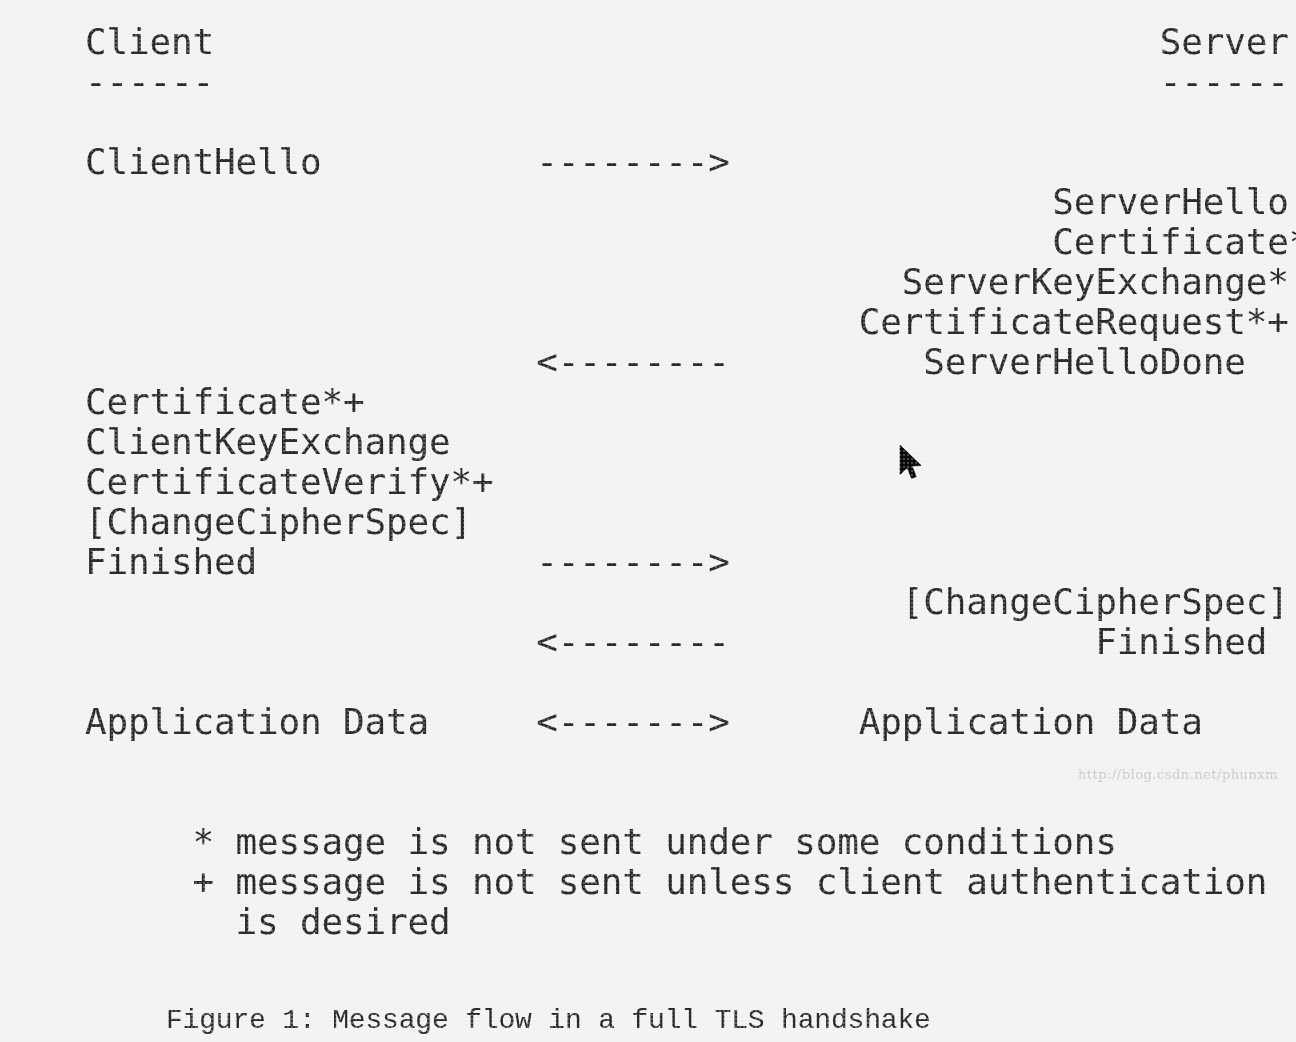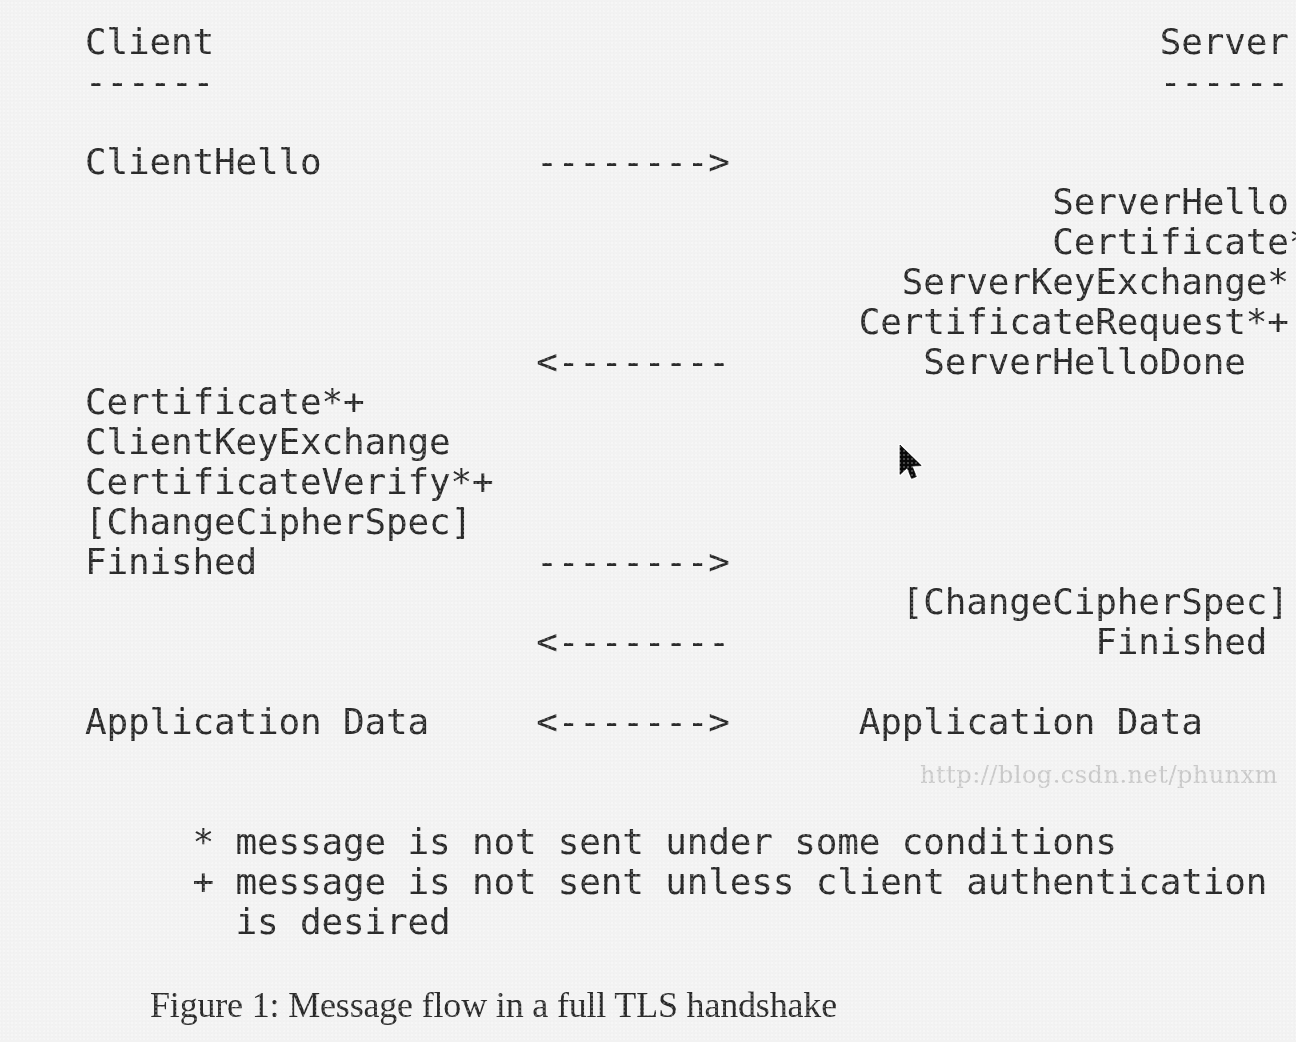--- a/index.html
+++ b/index.html
@@ -53,36 +53,36 @@
     white-space: pre;
     font-weight: 400;
     -webkit-font-smoothing: antialiased;
   }
 
   
   #figure-caption {
     position: absolute;
     left: 150px;
     top: 985px;
-    margin: 0;
-    font-family: Liberation Serif, serif;
-    font-size: 36px;
+    margin: 16px;
+    font-family: Liberation Mono, monospace;
+    font-size: 28px;
     line-height: 40px;
     letter-spacing: -0.18px;
     color: #2b2b2b;
     white-space: pre;
   }
 
   
   #watermark {
     position: absolute;
     right: 18px;
     bottom: 4px;
     font-family: "DejaVu Serif", "Liberation Serif", serif;
-    font-size: 24px;
+    font-size: 13px;
     line-height: 22px;
     color: #c9c9c9;
     letter-spacing: .5px;
     white-space: pre;
     z-index: 4;
     user-select: none;
   }
 
   
   #mouse-cursor {

